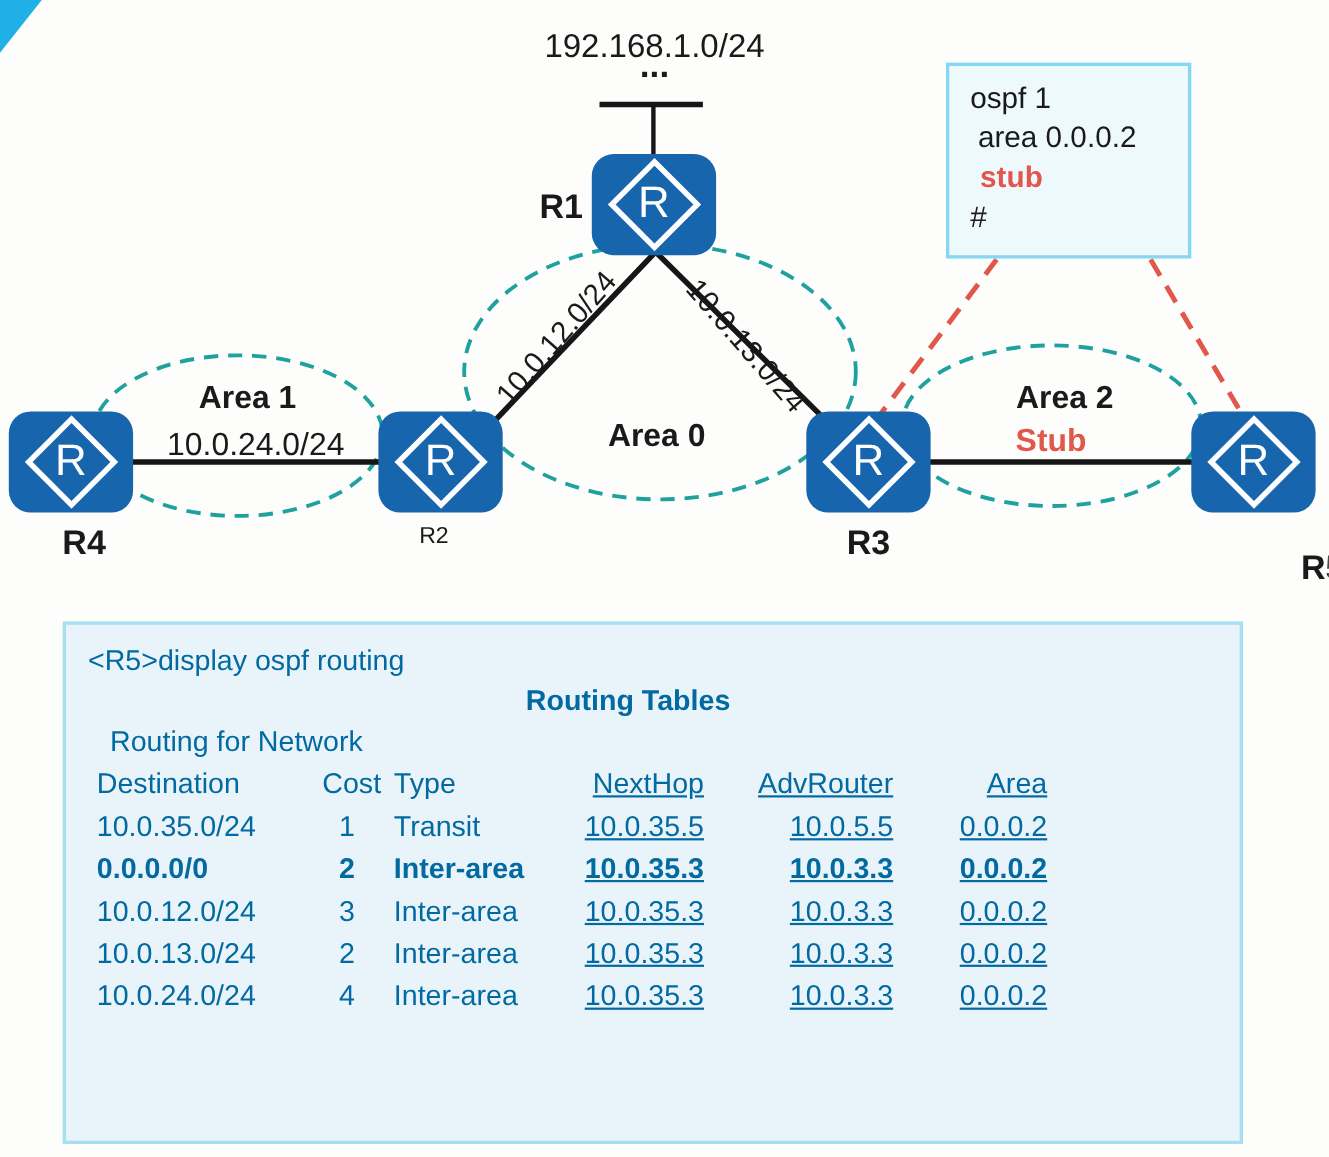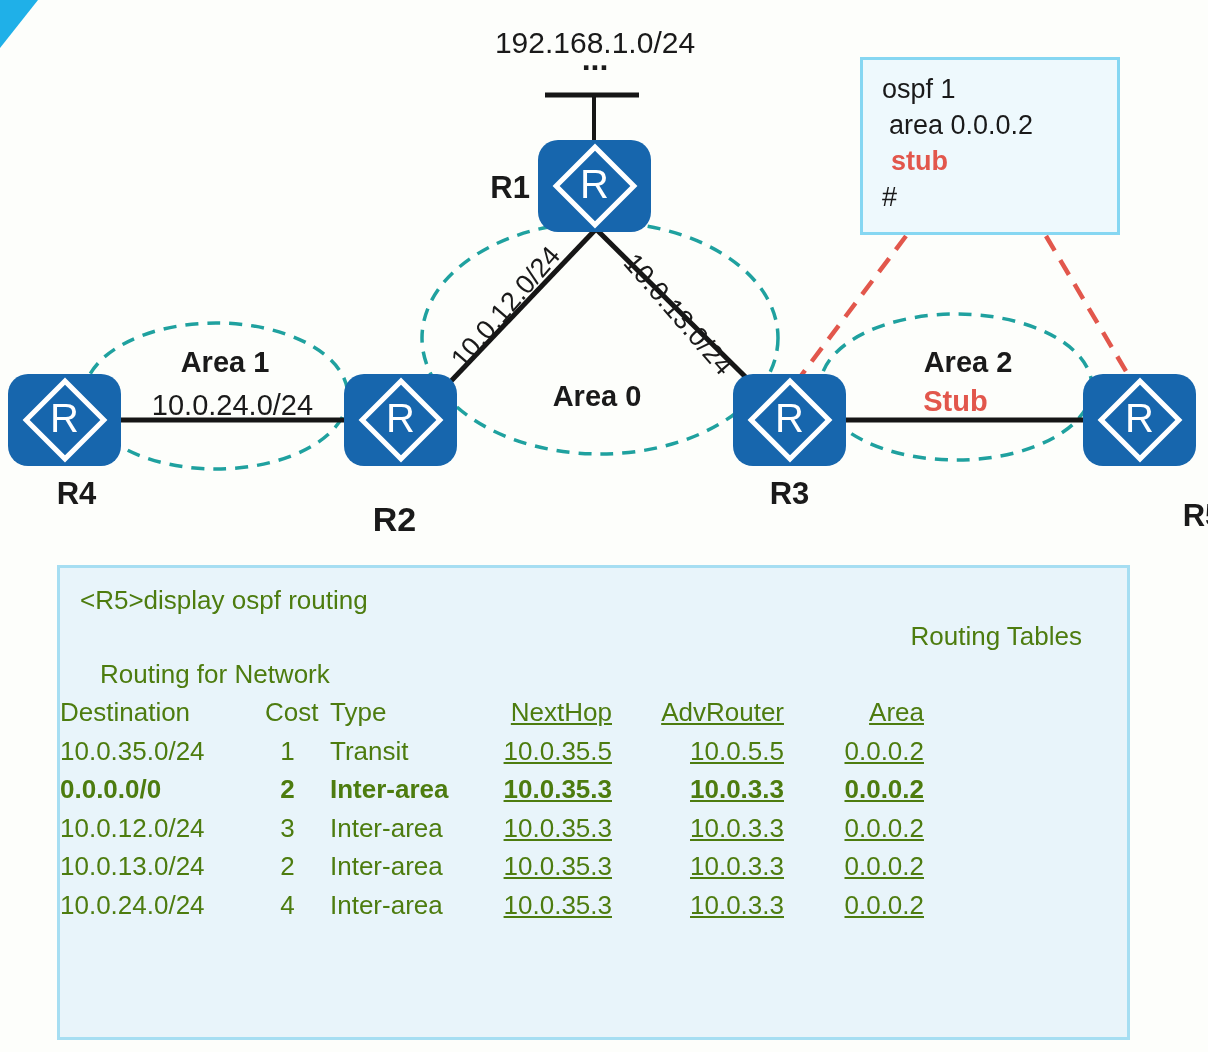--- a/index.html
+++ b/index.html
@@ -37,60 +37,60 @@
   }
 
   .lbl { position:absolute; white-space:nowrap; }
   .center { text-align:center; }
   .bold { font-weight:bold; }
   .red { color:var(--accent-red); }
 
   .lan-label { left:490px; top:26px; width:210px; font-size:30px; }
   .lan-dots  { left:560px; top:48px; width:70px; font-size:32px; font-weight:bold; line-height:22px; }
   .r1-label  { left:440px; top:170px; width:90px; font-size:31px; font-weight:bold; text-align:right; }
-  .r2-label  { left:338px; top:476px; width:113px; font-size:34px; font-weight:bold;margin-top:24px; }
+  .r2-label  { left:338px; top:476px; width:113px; font-size:21px; font-weight:normal; }
   .r3-label  { left:733px; top:476px; width:113px; font-size:31px; font-weight:bold; }
   .r4-label  { left:20px;   top:476px; width:113px; font-size:31px; font-weight:bold; }
   .r5-label  { left:1146px;top:478px; width:113px; font-size:31px; font-weight:bold;margin-top:20px; }
 
   .area1-label { left:155px; top:346px; width:140px; font-size:29px; font-weight:bold; }
   .net24-label { left:135px; top:389px; width:195px; font-size:29px; }
   .area0-label { left:517px; top:380px; width:160px; font-size:29px; font-weight:bold; }
   .area2-label { left:888px; top:346px; width:160px; font-size:29px; font-weight:bold; }
   .stub-label  { left:888px; top:385px; width:135px; font-size:29px; font-weight:bold; }
 
   .link12-label { left:406px; top:292px; width:200px; font-size:27px; transform:rotate(-49deg); }
   .link13-label { left:578px; top:299px; width:200px; font-size:27px; transform:rotate(49deg); }
 
   .config-box {
-    position:absolute; left:860px; top:57px; width:260px; height:178px;
+    position:absolute; left:860px; top:57px; width:223px; height:178px;
     box-sizing:border-box;
     background:var(--config-box-bg);
     border:3px solid var(--config-box-border);
     font-size:27px; line-height:36px;
     padding:11px 0 0 19px;
   }
   .config-box .indent1 { padding-left:7px; }
   .config-box .indent2 { padding-left:9px; }
 
   .terminal {
     position:absolute; left:57px; top:565px; width:1073px; height:475px;
     box-sizing:border-box;
     background:var(--terminal-bg);
     border:3px solid var(--terminal-border);
-    font-size:26px; color:#4d7c0f;
+    font-size:26px; color:#0369a1;
   }
   .term-cmd { padding:15px 0 0 20px; line-height:34px; }
   .term-title1 { text-align:center; margin:32px 120px 0 0; line-height:38px; }
-  .term-title2 { text-align:right; margin:0 45px 0 0; line-height:38px; }
+  .term-title2 { text-align:center; margin:0 45px 0 0; line-height:38px;font-weight:bold; }
   .term-section { margin-left:40px; line-height:38px; }
   .term-table {
     display:grid;
     grid-template-columns:205px 45px 150px 152px 172px 140px;
-    line-height:38.5px;
+    margin-left:28px; line-height:38.5px;
   }
   .term-table span { white-space:nowrap; }
   .c-dest { text-align:left; }
   .c-cost { text-align:center; }
   .c-type { text-align:left; padding-left:20px; }
   .c-next, .c-adv, .c-area { text-align:right;text-decoration:underline; }
   .trow { display:contents; }
   .trow.bold span { font-weight:bold; }
 </style>
 </head>

